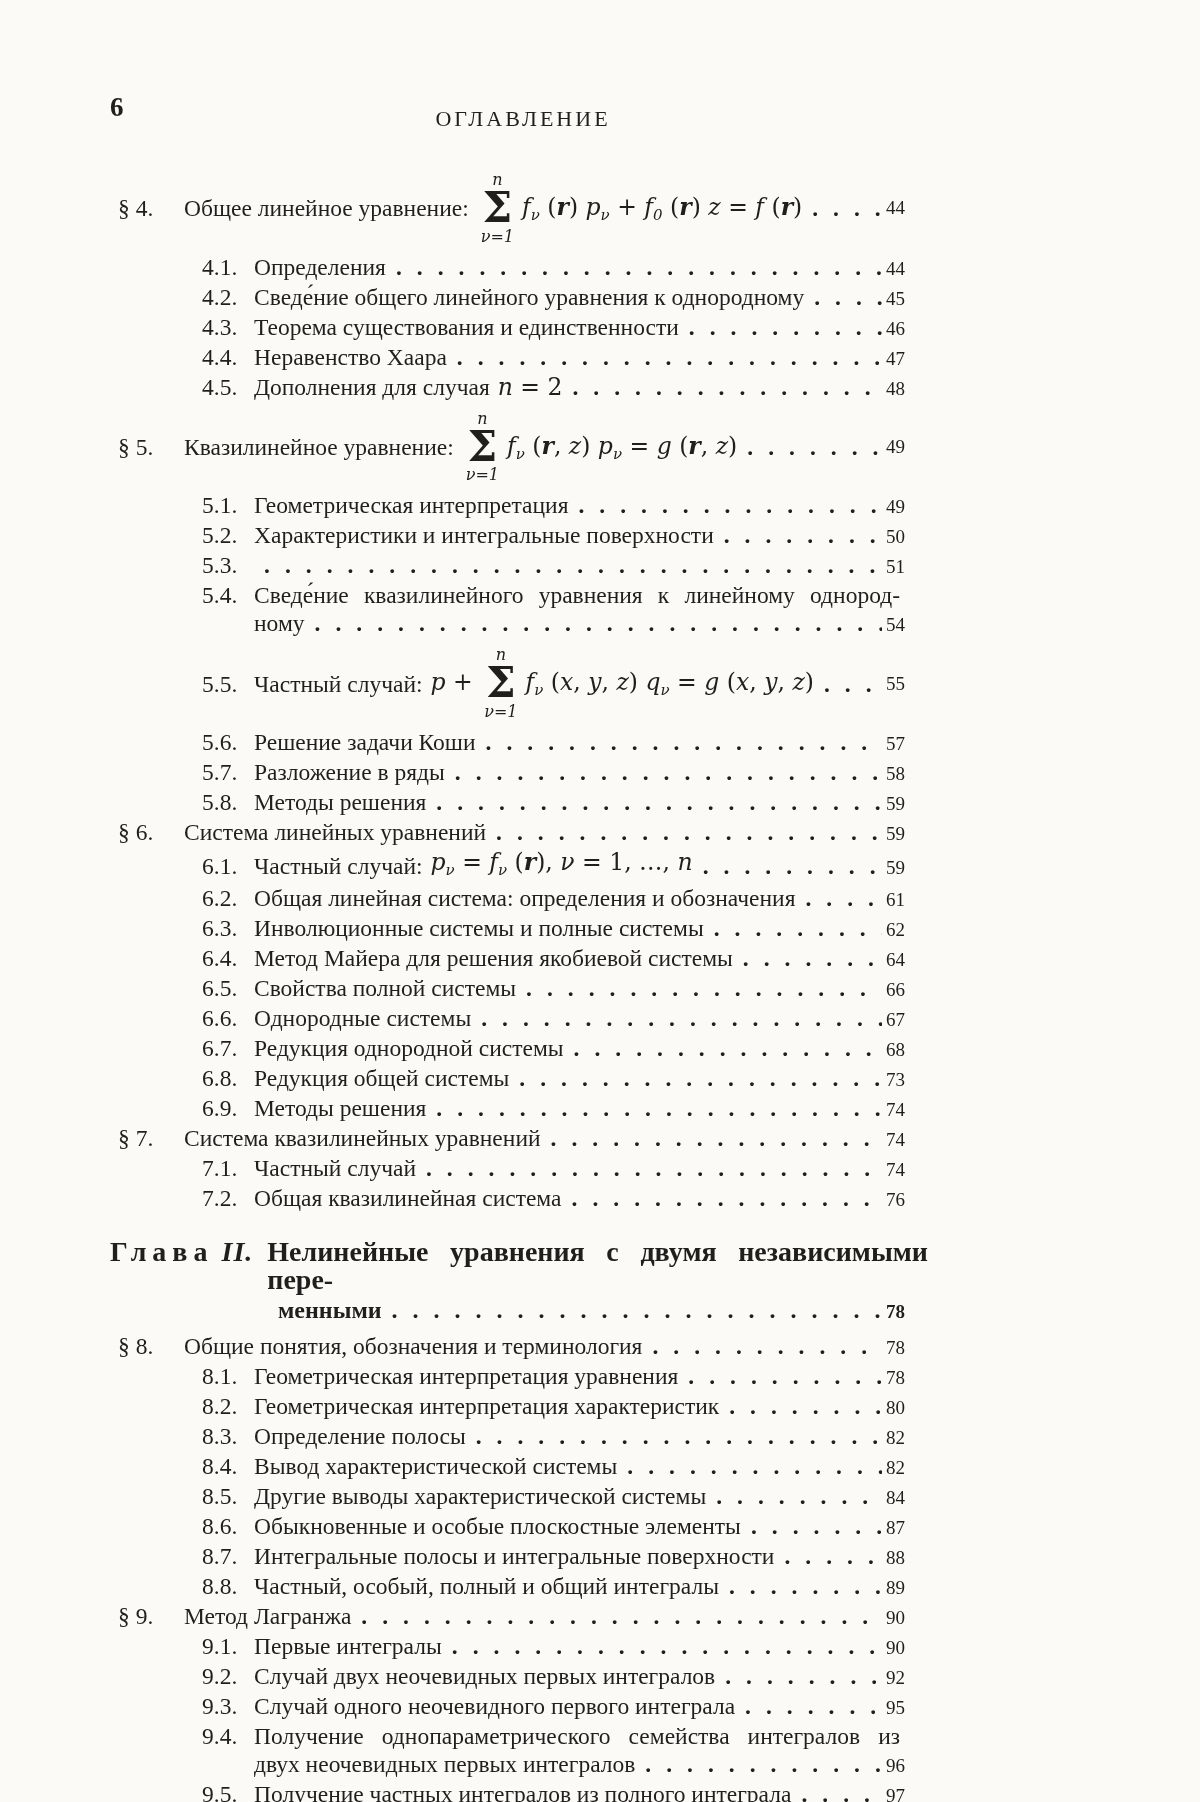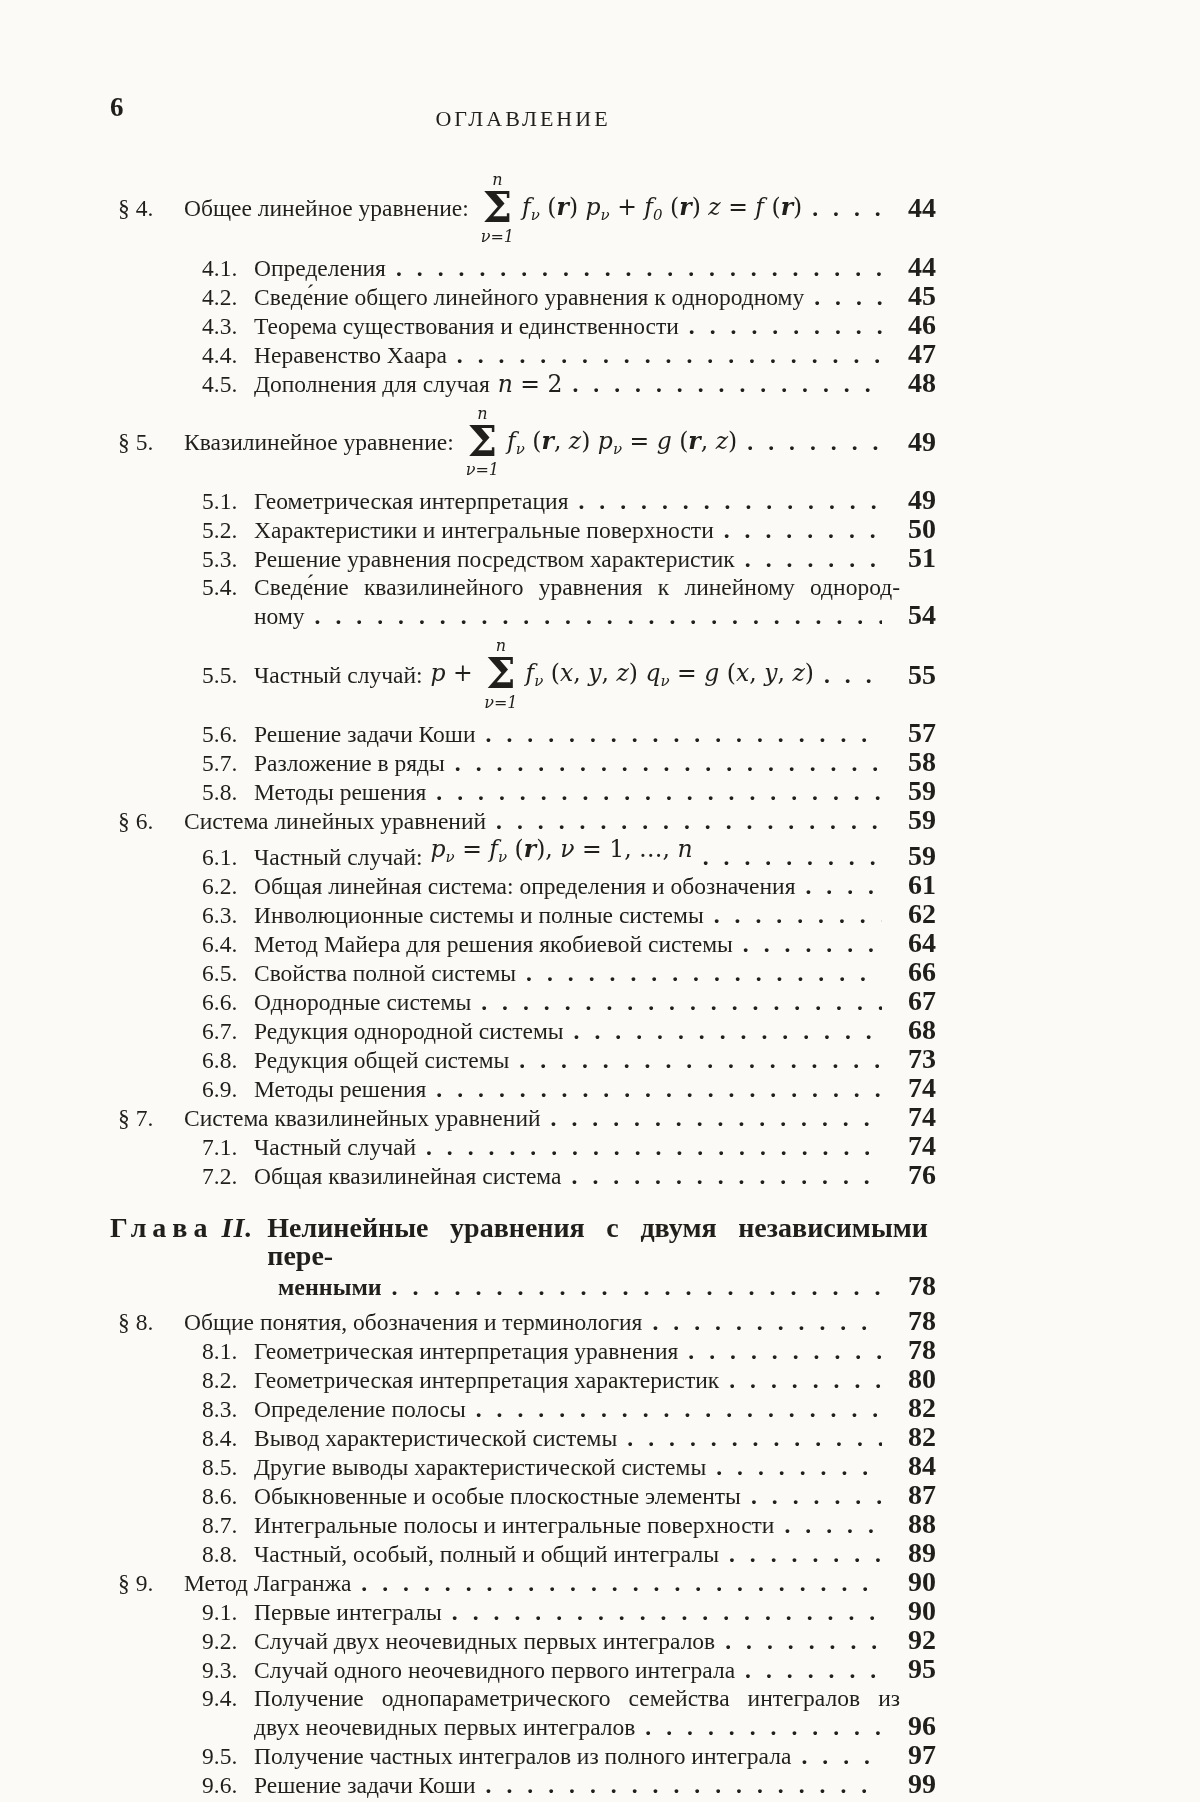--- a/index.html
+++ b/index.html
@@ -37,37 +37,37 @@
   .row.sec{padding-left:8px;}
   .row.sec .num{min-width:66px; flex:0 0 auto;}
   .row.sub{padding-left:92px;}
   .row.sub .num{min-width:52px; flex:0 0 auto;}
   .row.cont-sub{padding-left:144px;}
   .row.chap{font-weight:bold; margin-top:24px; margin-bottom:2px; font-size:28px;}
   .row.chap .num{letter-spacing:6px; flex:0 0 auto;}
   .row.chap .num2{margin:0 14px 0 8px; letter-spacing:1px; flex:0 0 auto;font-style:italic;}
   .row.cont-chap{padding-left:168px; font-weight:bold; font-size:24px; margin-bottom:6px;}
   .row.big{align-items:center; margin:8px 0;}
-  .body{flex:1 1 auto; display:flex; align-items:flex-end; min-width:0;}
+  .body{flex:1 1 auto; display:flex; align-items:center; min-width:0;}
   .row.big .body{align-items:center;}
   .row.spread .body{display:block; text-align:justify; text-align-last:justify;}
   .row.sub.spread .body{padding-right:36px;}
   .row.chap.spread .body{padding-right:8px;}
   .txt{white-space:nowrap;}
   .row.spread .txt{white-space:normal;}
   .leader{
     flex:1 1 20px;
     min-width:14px;
     overflow:hidden;
     white-space:nowrap;
     letter-spacing:15px;
     margin-left:10px;
     font-weight:bold;
   }
-  .page{flex:0 0 auto; min-width:50px; text-align:right; font-size:28px; padding-left:4px;font-weight:bold;}
+  .page{flex:0 0 auto; min-width:50px; font-size:19px; padding-left:4px;}
   
   .fml{font-family:"DejaVu Serif", serif; white-space:nowrap; margin-left:8px;}
   .mt{font-style:normal;}
   .mi{font-style:italic;}
   .mb{font-style:italic; font-weight:bold;}
   .ms{font-style:italic; font-size:15px; vertical-align:-5px; letter-spacing:0;}
   .sum{
     display:inline-flex;
     flex-direction:column;
     align-items:center;
@@ -167,21 +167,20 @@
           <span class="num">5.2.</span>
           <span class="body">
             <span class="txt">Характеристики и интегральные поверхности</span>
             <span class="leader">............................................................</span>
           </span>
           <span class="page">50</span>
         </div>
         <div class="row sub">
           <span class="num">5.3.</span>
           <span class="body">
-            <span class="txt">Решение уравнения посредством характеристик</span>
             <span class="leader">............................................................</span>
           </span>
           <span class="page">51</span>
         </div>
         <div class="row sub spread">
           <span class="num">5.4.</span>
           <span class="body"><span class="txt">Сведе́ние квазилинейного уравнения к линейному однород-</span></span>
         </div>
         <div class="row cont-sub">
           <span class="body">

